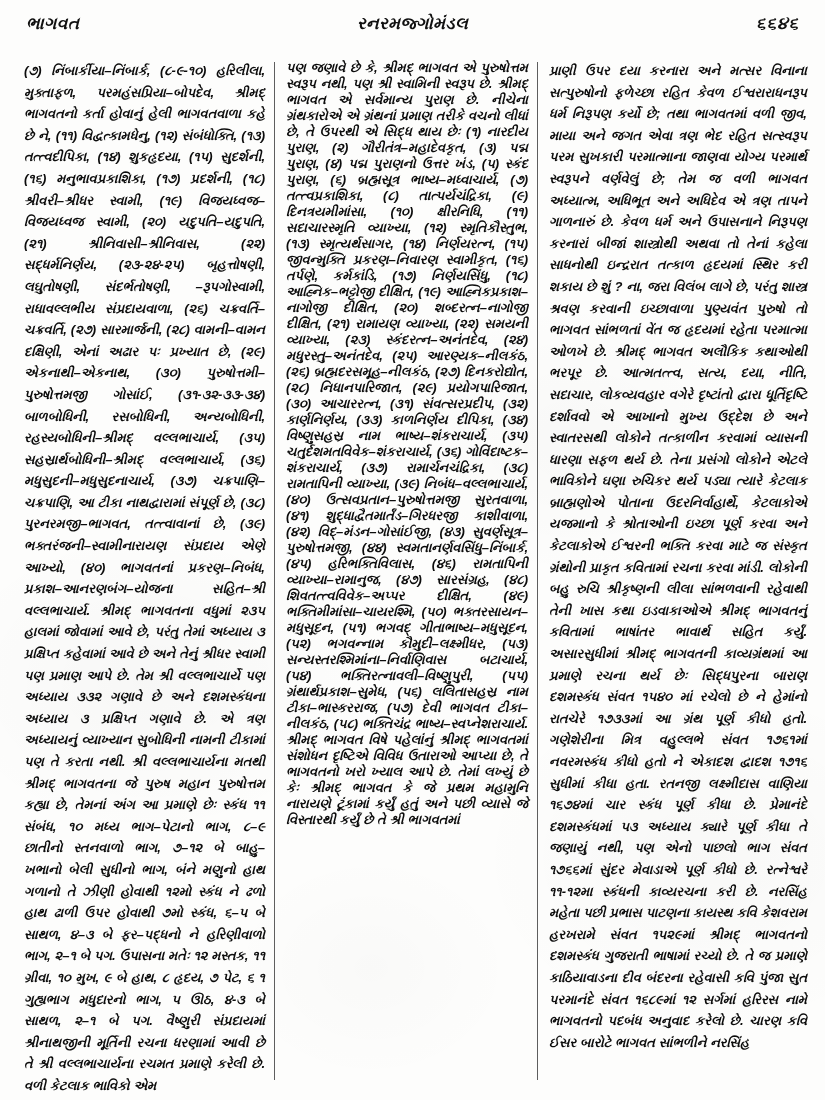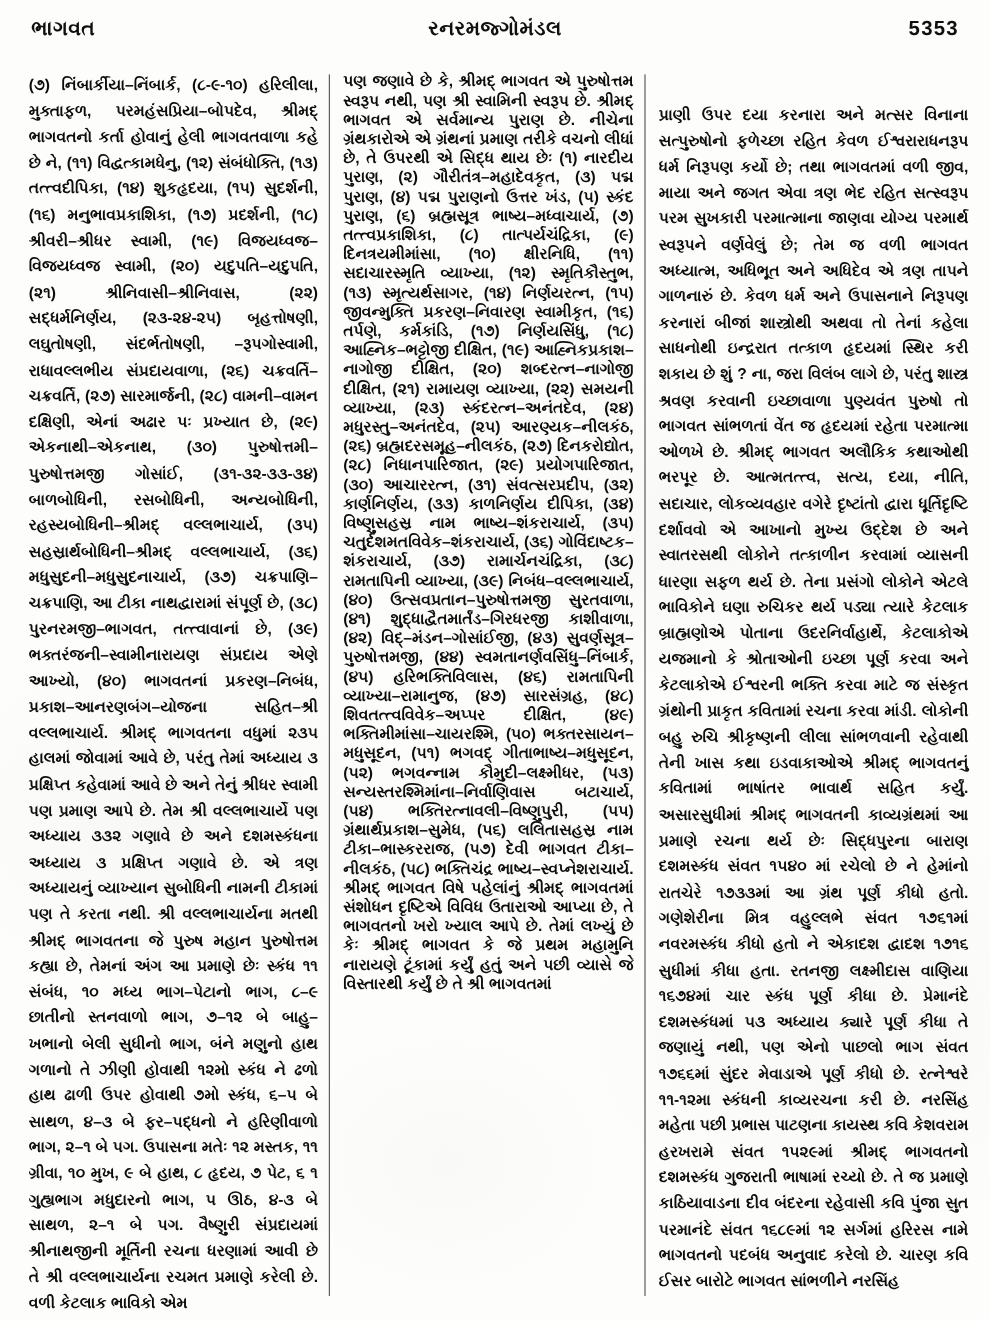--- a/index.html
+++ b/index.html
@@ -16,20 +16,21 @@
     height: 1100px;
     background: #fdfdfc;
     overflow: hidden;
     box-sizing: border-box;
     
     background-image:
       radial-gradient(ellipse 300px 220px at 18% 62%, rgba(0,0,0,0.022), rgba(0,0,0,0) 70%),
       radial-gradient(ellipse 260px 200px at 70% 40%, rgba(0,0,0,0.018), rgba(0,0,0,0) 70%),
       radial-gradient(ellipse 340px 260px at 86% 78%, rgba(0,0,0,0.02), rgba(0,0,0,0) 70%),
       radial-gradient(ellipse 200px 160px at 45% 88%, rgba(0,0,0,0.015), rgba(0,0,0,0) 72%);
+    font-style: italic;
   }
 
   
   .runhead {
     position: absolute;
     left: 26px;
     right: 26px;
     top: 14px;
     height: 30px;
     display: flex;
@@ -64,21 +65,21 @@
     display: flex;
     align-items: stretch;
   }
   .col {
     flex: 0 0 auto;
     position: relative;
     box-sizing: border-box;
   }
   .col-1 { width: 250px; padding-right: 9px; }
   .col-2 { width: 262px; padding-left: 11px; padding-right: 9px; }
-  .col-3 { width: 269px; padding-left: 11px; margin-top: 25px; }
+  .col-3 { width: 269px; padding-left: 11px; }
 
   .rule {
     flex: 0 0 1px;
     width: 1px;
     background: #3b3b3b;
     margin-top: 2px;
     margin-bottom: 2px;
     opacity: 0.82;
   }
 
@@ -106,21 +107,21 @@
   }
 </style>
 </head>
 <body>
 
 <div class="page">
 
   <div class="runhead">
     <div class="runhead-left">ભાગવત</div>
     <div class="runhead-center">રનરમજ્ગોમંડલ</div>
-    <div class="runhead-right">5353</div>
+    <div class="runhead-right">૬૬૪૬</div>
   </div>
 
   <div class="columns">
 
     <div class="col col-1">
       <div class="coltext">(૭) નિંબાર્કીયા–નિંબાર્ક, (૮-૯-૧૦) હરિલીલા, મુક્તાફળ, પરમહંસપ્રિયા–બોપદેવ, શ્રીમદ્ ભાગવતનો કર્તા હોવાનું હેલી ભાગવતવાળા કહે છે ને, (૧૧) વિદ્વત્કામધેનુ, (૧૨) સંબંધોક્તિ, (૧૩) તત્ત્વદીપિકા, (૧૪) શુકહૃદયા, (૧૫) સુદર્શની, (૧૬) મનુભાવપ્રકાશિકા, (૧૭) પ્રદર્શની, (૧૮) શ્રીવરી–શ્રીધર સ્વામી, (૧૯) વિજયધ્વજ–વિજયધ્વજ સ્વામી, (૨૦) યદુપતિ–યદુપતિ, (૨૧) શ્રીનિવાસી–શ્રીનિવાસ, (૨૨) સદ્ધર્મનિર્ણય, (૨૩-૨૪-૨૫) બૃહત્તોષણી, લઘુતોષણી, સંદર્ભતોષણી, –રૂપગોસ્વામી, રાધાવલ્લભીય સંપ્રદાયવાળા, (૨૬) ચક્રવર્તિ–ચક્રવર્તિ, (૨૭) સારમાર્જની, (૨૮) વામની–વામન દક્ષિણી, એનાં અઢાર પઃ પ્રખ્યાત છે, (૨૯) એકનાથી–એકનાથ, (૩૦) પુરુષોત્તમી–પુરુષોત્તમજી ગોસાંઈ, (૩૧-૩૨-૩૩-૩૪) બાળબોધિની, રસબોધિની, અન્યબોધિની, રહસ્યબોધિની–શ્રીમદ્ વલ્લભાચાર્ય, (૩૫) સહસ્રાર્થબોધિની–શ્રીમદ્ વલ્લભાચાર્ય, (૩૬) મધુસુદની–મધુસુદનાચાર્ય, (૩૭) ચક્રપાણિ–ચક્રપાણિ, આ ટીકા નાથદ્વારામાં સંપૂર્ણ છે, (૩૮) પુરનરમજી–ભાગવત, તત્ત્વાવાનાં છે, (૩૯) ભક્તરંજની–સ્વામીનારાયણ સંપ્રદાય એણે આખ્યો, (૪૦) ભાગવતનાં પ્રકરણ–નિબંધ, પ્રકાશ–આનરણબંગ–યોજના સહિત–શ્રી વલ્લભાચાર્ય. શ્રીમદ્ ભાગવતના વધુમાં ૨૩૫ હાલમાં જોવામાં આવે છે, પરંતુ તેમાં અધ્યાય ૩ પ્રક્ષિપ્ત કહેવામાં આવે છે અને તેનું શ્રીધર સ્વામી પણ પ્રમાણ આપે છે. તેમ શ્રી વલ્લભાચાર્યે પણ અધ્યાય ૩૩૨ ગણાવે છે અને દશમસ્કંધના અધ્યાય ૩ પ્રક્ષિપ્ત ગણાવે છે. એ ત્રણ અધ્યાયનું વ્યાખ્યાન સુબોધિની નામની ટીકામાં પણ તે કરતા નથી. શ્રી વલ્લભાચાર્યના મતથી શ્રીમદ્ ભાગવતના જે પુરુષ મહાન પુરુષોત્તમ કહ્યા છે, તેમનાં અંગ આ પ્રમાણે છેઃ સ્કંધ ૧૧ સંબંધ, ૧૦ મધ્ય ભાગ–પેટાનો ભાગ, ૮–૯ છાતીનો સ્તનવાળો ભાગ, ૭–૧૨ બે બાહુ–ખભાનો બેલી સુધીનો ભાગ, બંને મણુનો હાથ ગળાનો તે ઝીણી હોવાથી ૧૨મો સ્કંધ ને ઢળો હાથ ઢાળી ઉપર હોવાથી ૭મો સ્કંધ, ૬–૫ બે સાથળ, ૪–૩ બે ફર–પદ્ધનો ને હરિણીવાળો ભાગ, ૨–૧ બે પગ. ઉપાસના મતેઃ ૧૨ મસ્તક, ૧૧ ગ્રીવા, ૧૦ મુખ, ૯ બે હાથ, ૮ હૃદય, ૭ પેટ, ૬ ૧ ગુહ્યભાગ મધુદારનો ભાગ, ૫ ઊઠ, ૪-૩ બે સાથળ, ૨–૧ બે પગ. વૈષ્ણુરી સંપ્રદાયમાં શ્રીનાથજીની મૂર્તિની રચના ધરણામાં આવી છે તે શ્રી વલ્લભાચાર્યના રચમત પ્રમાણે કરેલી છે. વળી કેટલાક ભાવિકો એમ</div>
     </div>
 
     <div class="rule"></div>
 

